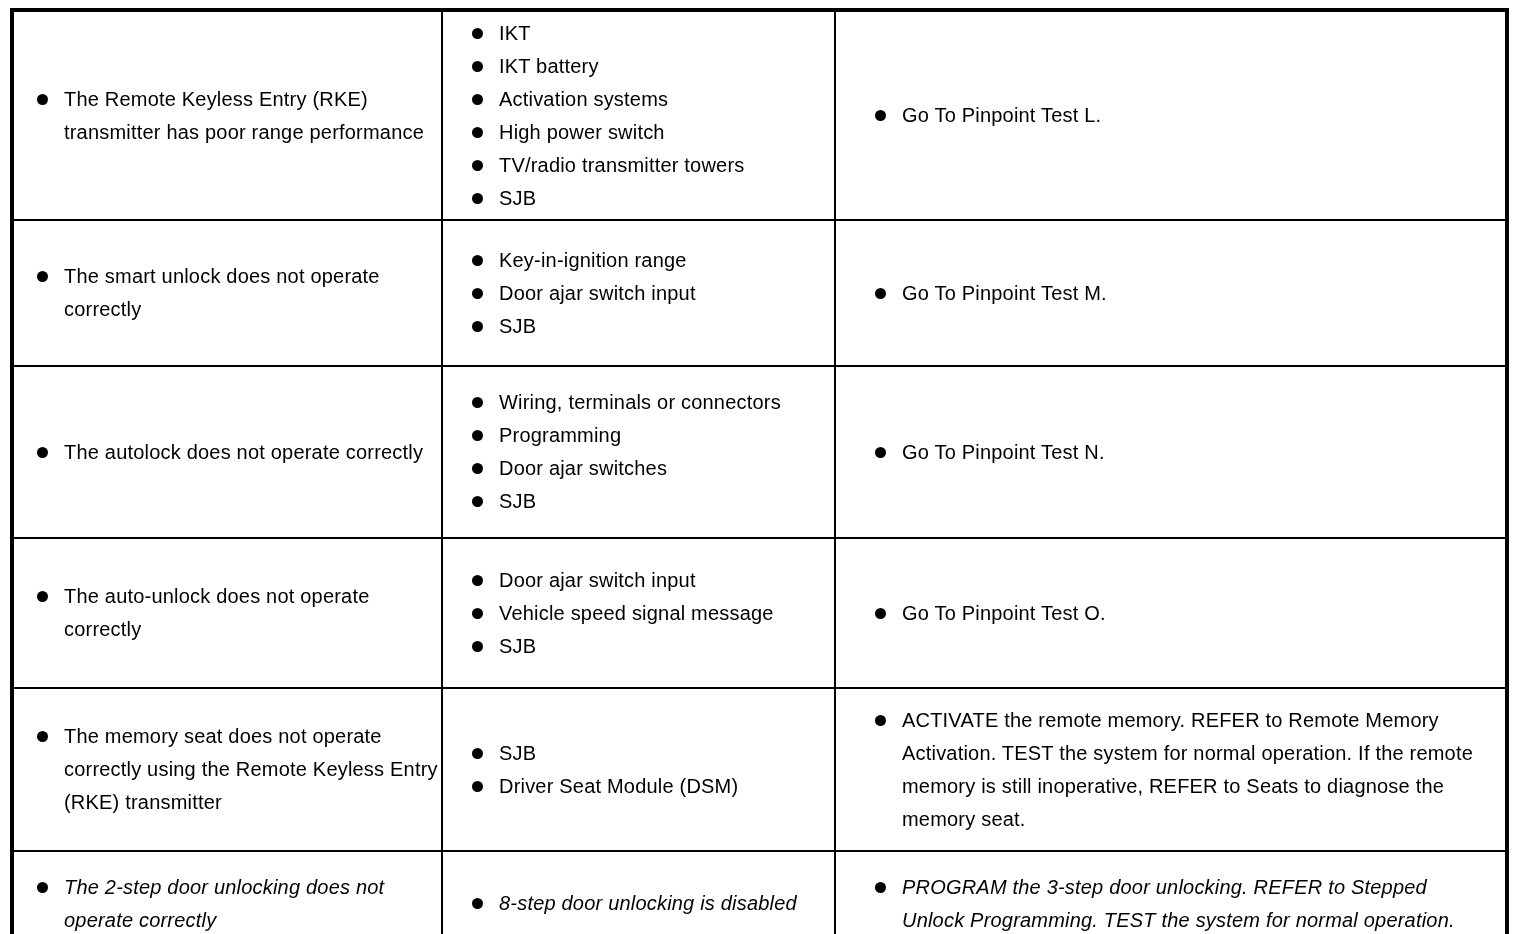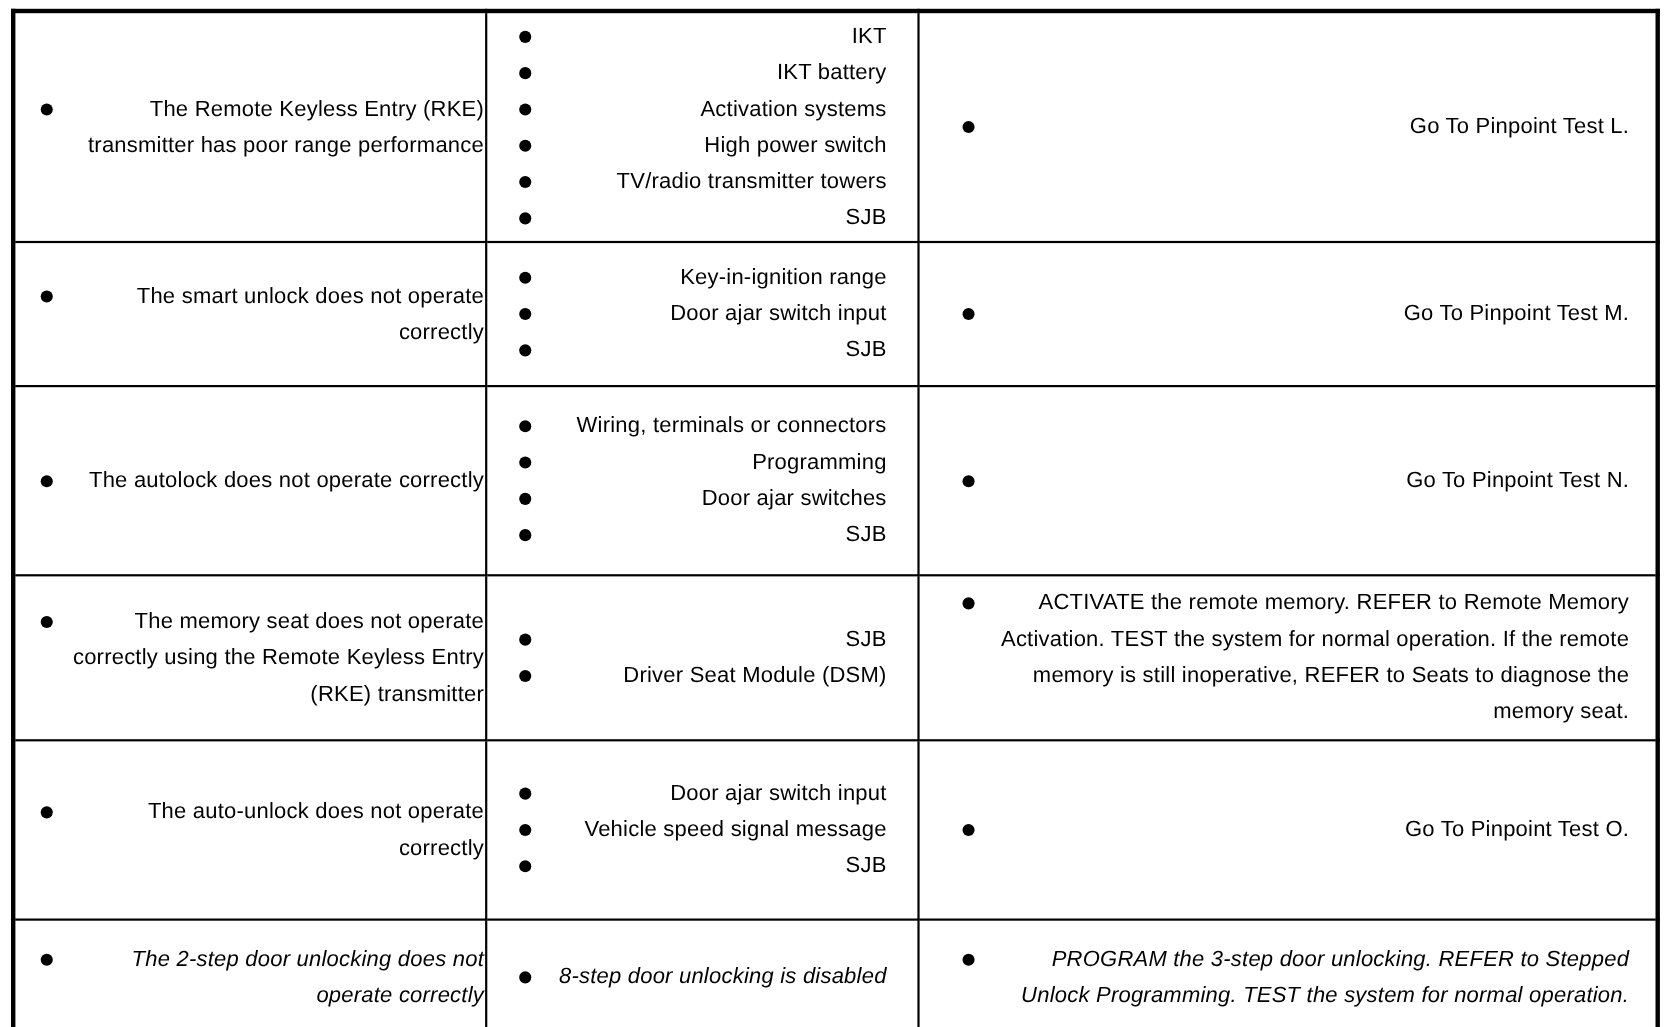--- a/index.html
+++ b/index.html
@@ -22,25 +22,24 @@
     table-layout: fixed;
     width: 1495px;
     border: 4px solid #000000;
   }
   table.diag td {
     border: 2px solid #000000;
     vertical-align: middle;
     padding-top: 0;
     padding-bottom: 0;
     overflow: hidden;
-    text-align: right;
   }
   
   table.diag tr:nth-child(1) { height: 210px; }
-  table.diag tr:nth-child(2) { height: 131px; }
+  table.diag tr:nth-child(2) { height: 146px; }
   table.diag tr:nth-child(3) { height: 172px; }
   table.diag tr:nth-child(4) { height: 150px; }
   table.diag tr:nth-child(5) { height: 163px; }
   table.diag tr:nth-child(6) { height: 106px; font-style: italic; }
 
   td.col-condition { padding-left: 0;    }
   td.col-sources   { padding-left: 6px;  padding-right: 28px; }
   td.col-action    { padding-left: 16px;  padding-right: 24px; }
 
   ul.cell-list {
@@ -133,51 +132,51 @@
           </td>
           <td class="col-action">
             <ul class="cell-list">
               <li><span class="bullet"></span><span>Go To Pinpoint Test N.</span></li>
             </ul>
           </td>
         </tr>
         <tr>
           <td class="col-condition">
             <ul class="cell-list">
-              <li><span class="bullet"></span><span>The memory seat does not operate correctly using the Remote Keyless Entry (RKE) transmitter</span></li>
-            </ul>
-          </td>
-          <td class="col-sources">
-            <ul class="cell-list">
-              <li><span class="bullet"></span><span>SJB</span></li>
-              <li><span class="bullet"></span><span>Driver Seat Module (DSM)</span></li>
-            </ul>
-          </td>
-          <td class="col-action">
-            <ul class="cell-list">
-              <li><span class="bullet"></span><span>ACTIVATE the remote memory. REFER to Remote Memory Activation. TEST the system for normal operation. If the remote memory is still inoperative, REFER to Seats to diagnose the memory seat.</span></li>
-            </ul>
-          </td>
-        </tr>
-        <tr>
-          <td class="col-condition">
-            <ul class="cell-list">
               <li><span class="bullet"></span><span>The auto-unlock does not operate correctly</span></li>
             </ul>
           </td>
           <td class="col-sources">
             <ul class="cell-list">
               <li><span class="bullet"></span><span>Door ajar switch input</span></li>
               <li><span class="bullet"></span><span>Vehicle speed signal message</span></li>
               <li><span class="bullet"></span><span>SJB</span></li>
             </ul>
           </td>
           <td class="col-action">
             <ul class="cell-list">
               <li><span class="bullet"></span><span>Go To Pinpoint Test O.</span></li>
+            </ul>
+          </td>
+        </tr>
+        <tr>
+          <td class="col-condition">
+            <ul class="cell-list">
+              <li><span class="bullet"></span><span>The memory seat does not operate correctly using the Remote Keyless Entry (RKE) transmitter</span></li>
+            </ul>
+          </td>
+          <td class="col-sources">
+            <ul class="cell-list">
+              <li><span class="bullet"></span><span>SJB</span></li>
+              <li><span class="bullet"></span><span>Driver Seat Module (DSM)</span></li>
+            </ul>
+          </td>
+          <td class="col-action">
+            <ul class="cell-list">
+              <li><span class="bullet"></span><span>ACTIVATE the remote memory. REFER to Remote Memory Activation. TEST the system for normal operation. If the remote memory is still inoperative, REFER to Seats to diagnose the memory seat.</span></li>
             </ul>
           </td>
         </tr>
         <tr>
           <td class="col-condition">
             <ul class="cell-list">
               <li><span class="bullet"></span><span>The 2-step door unlocking does not operate correctly</span></li>
             </ul>
           </td>
           <td class="col-sources">

